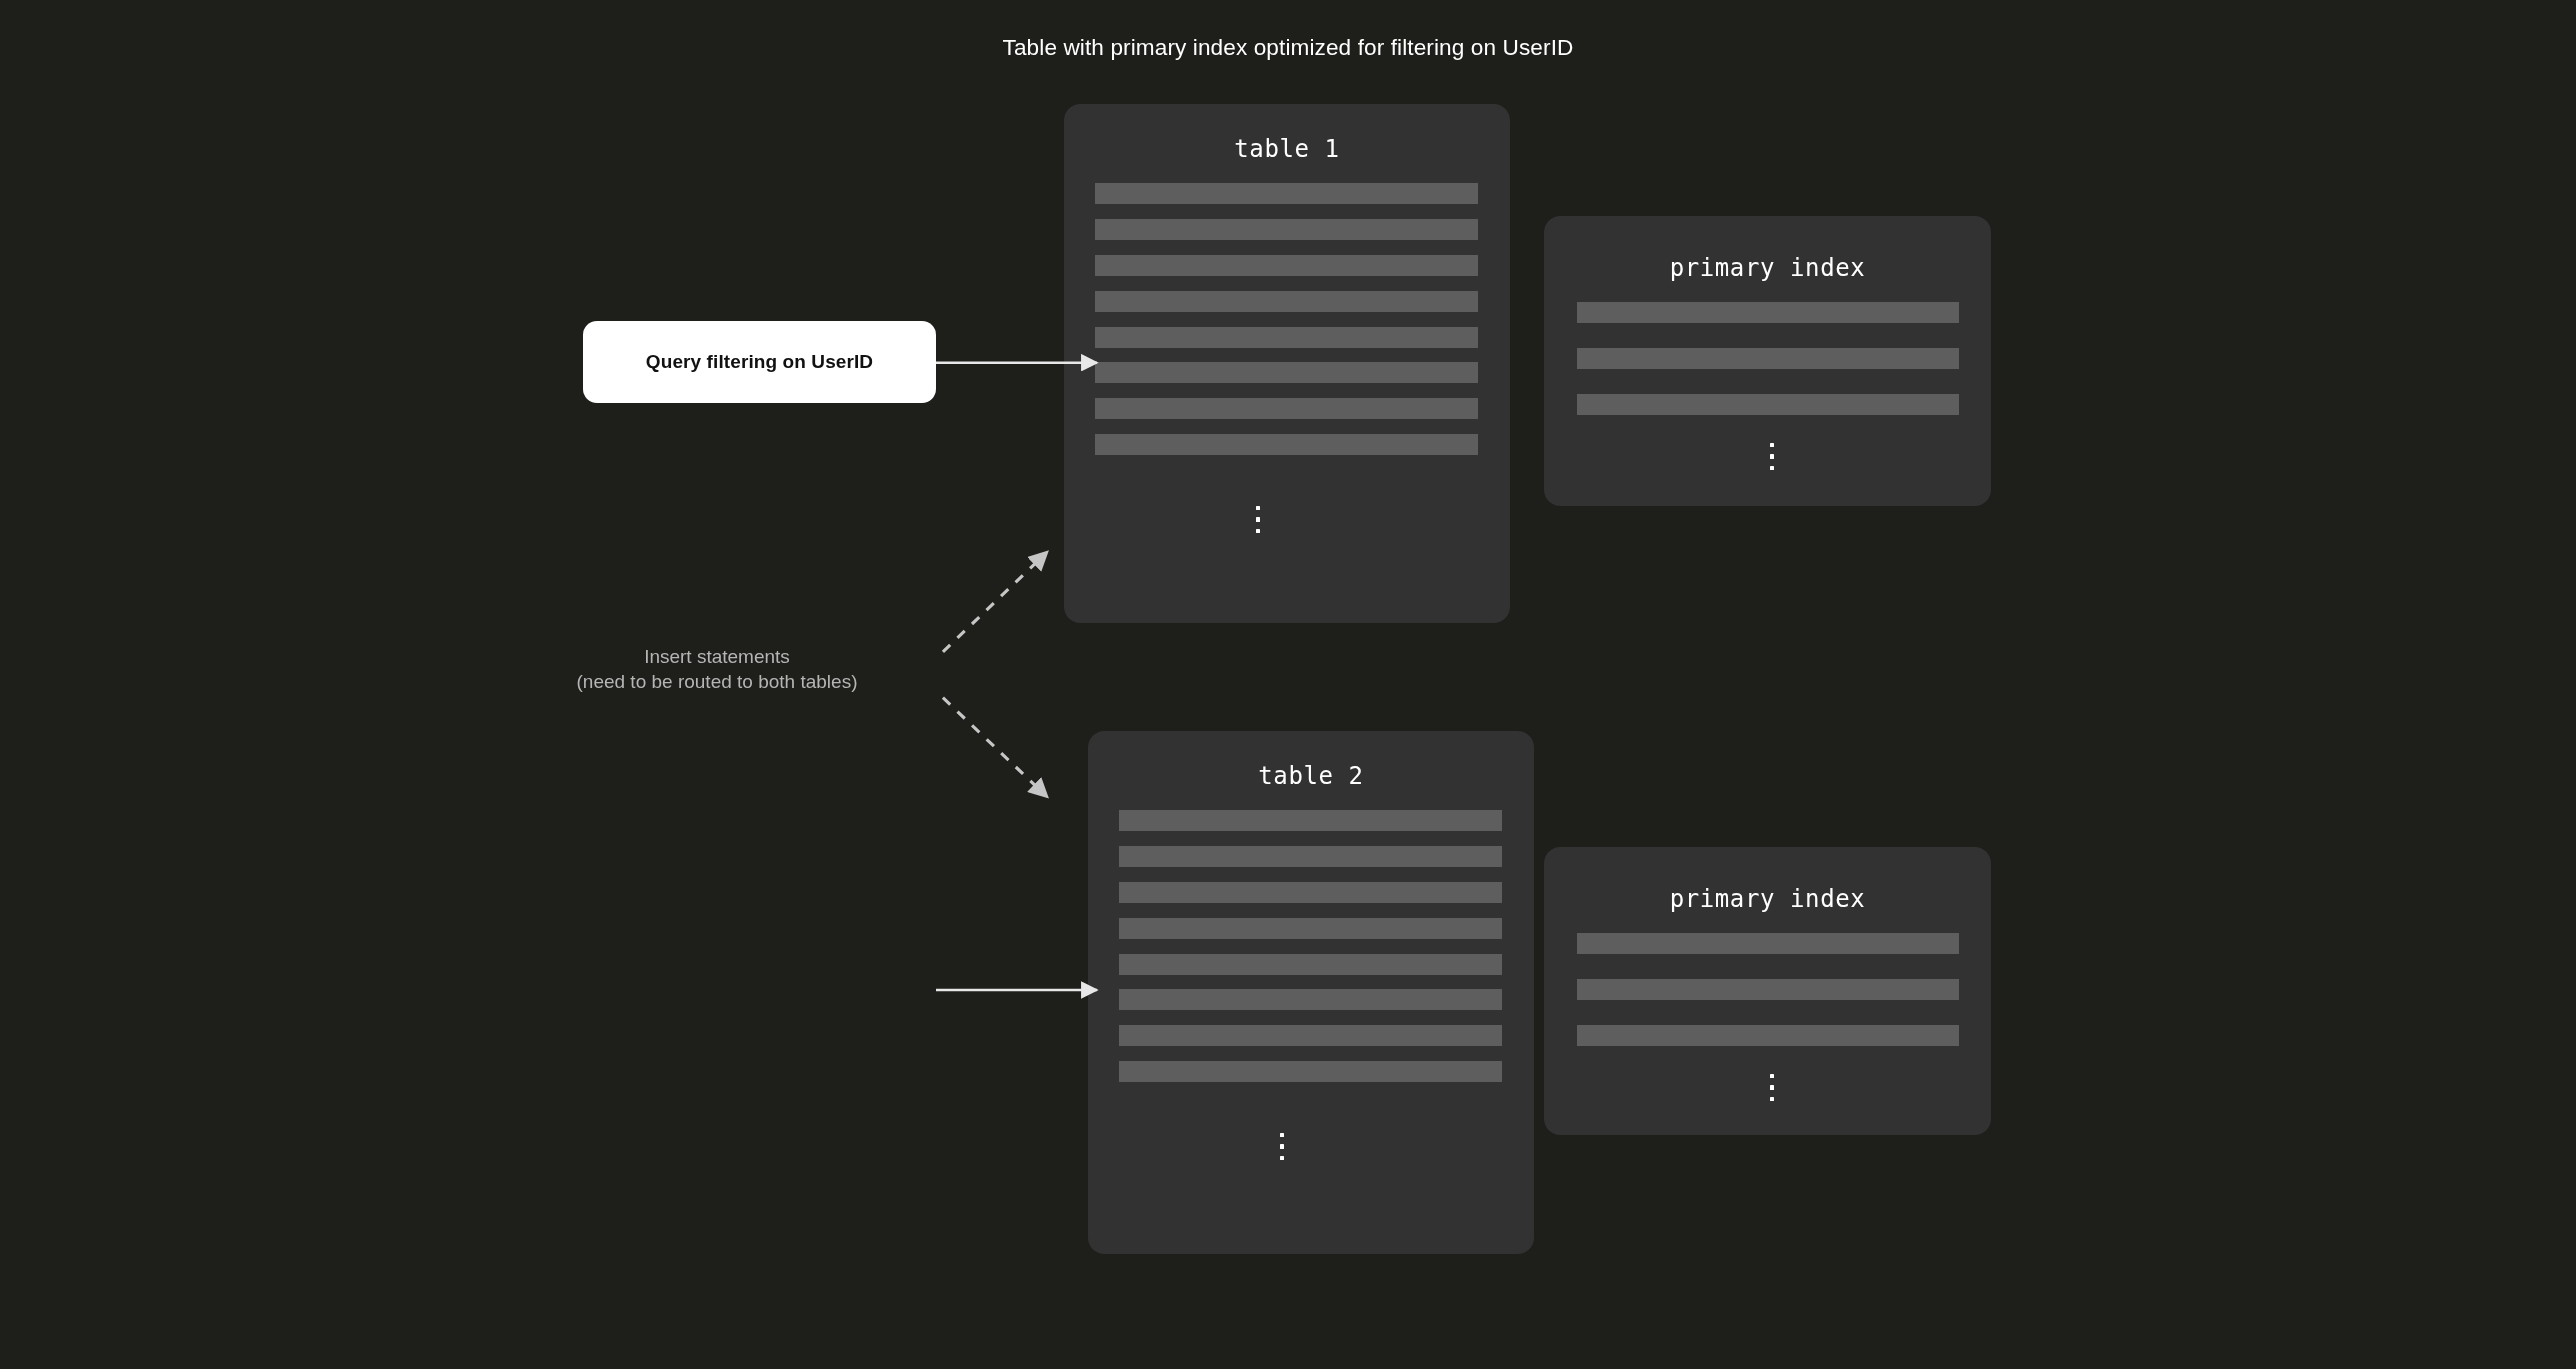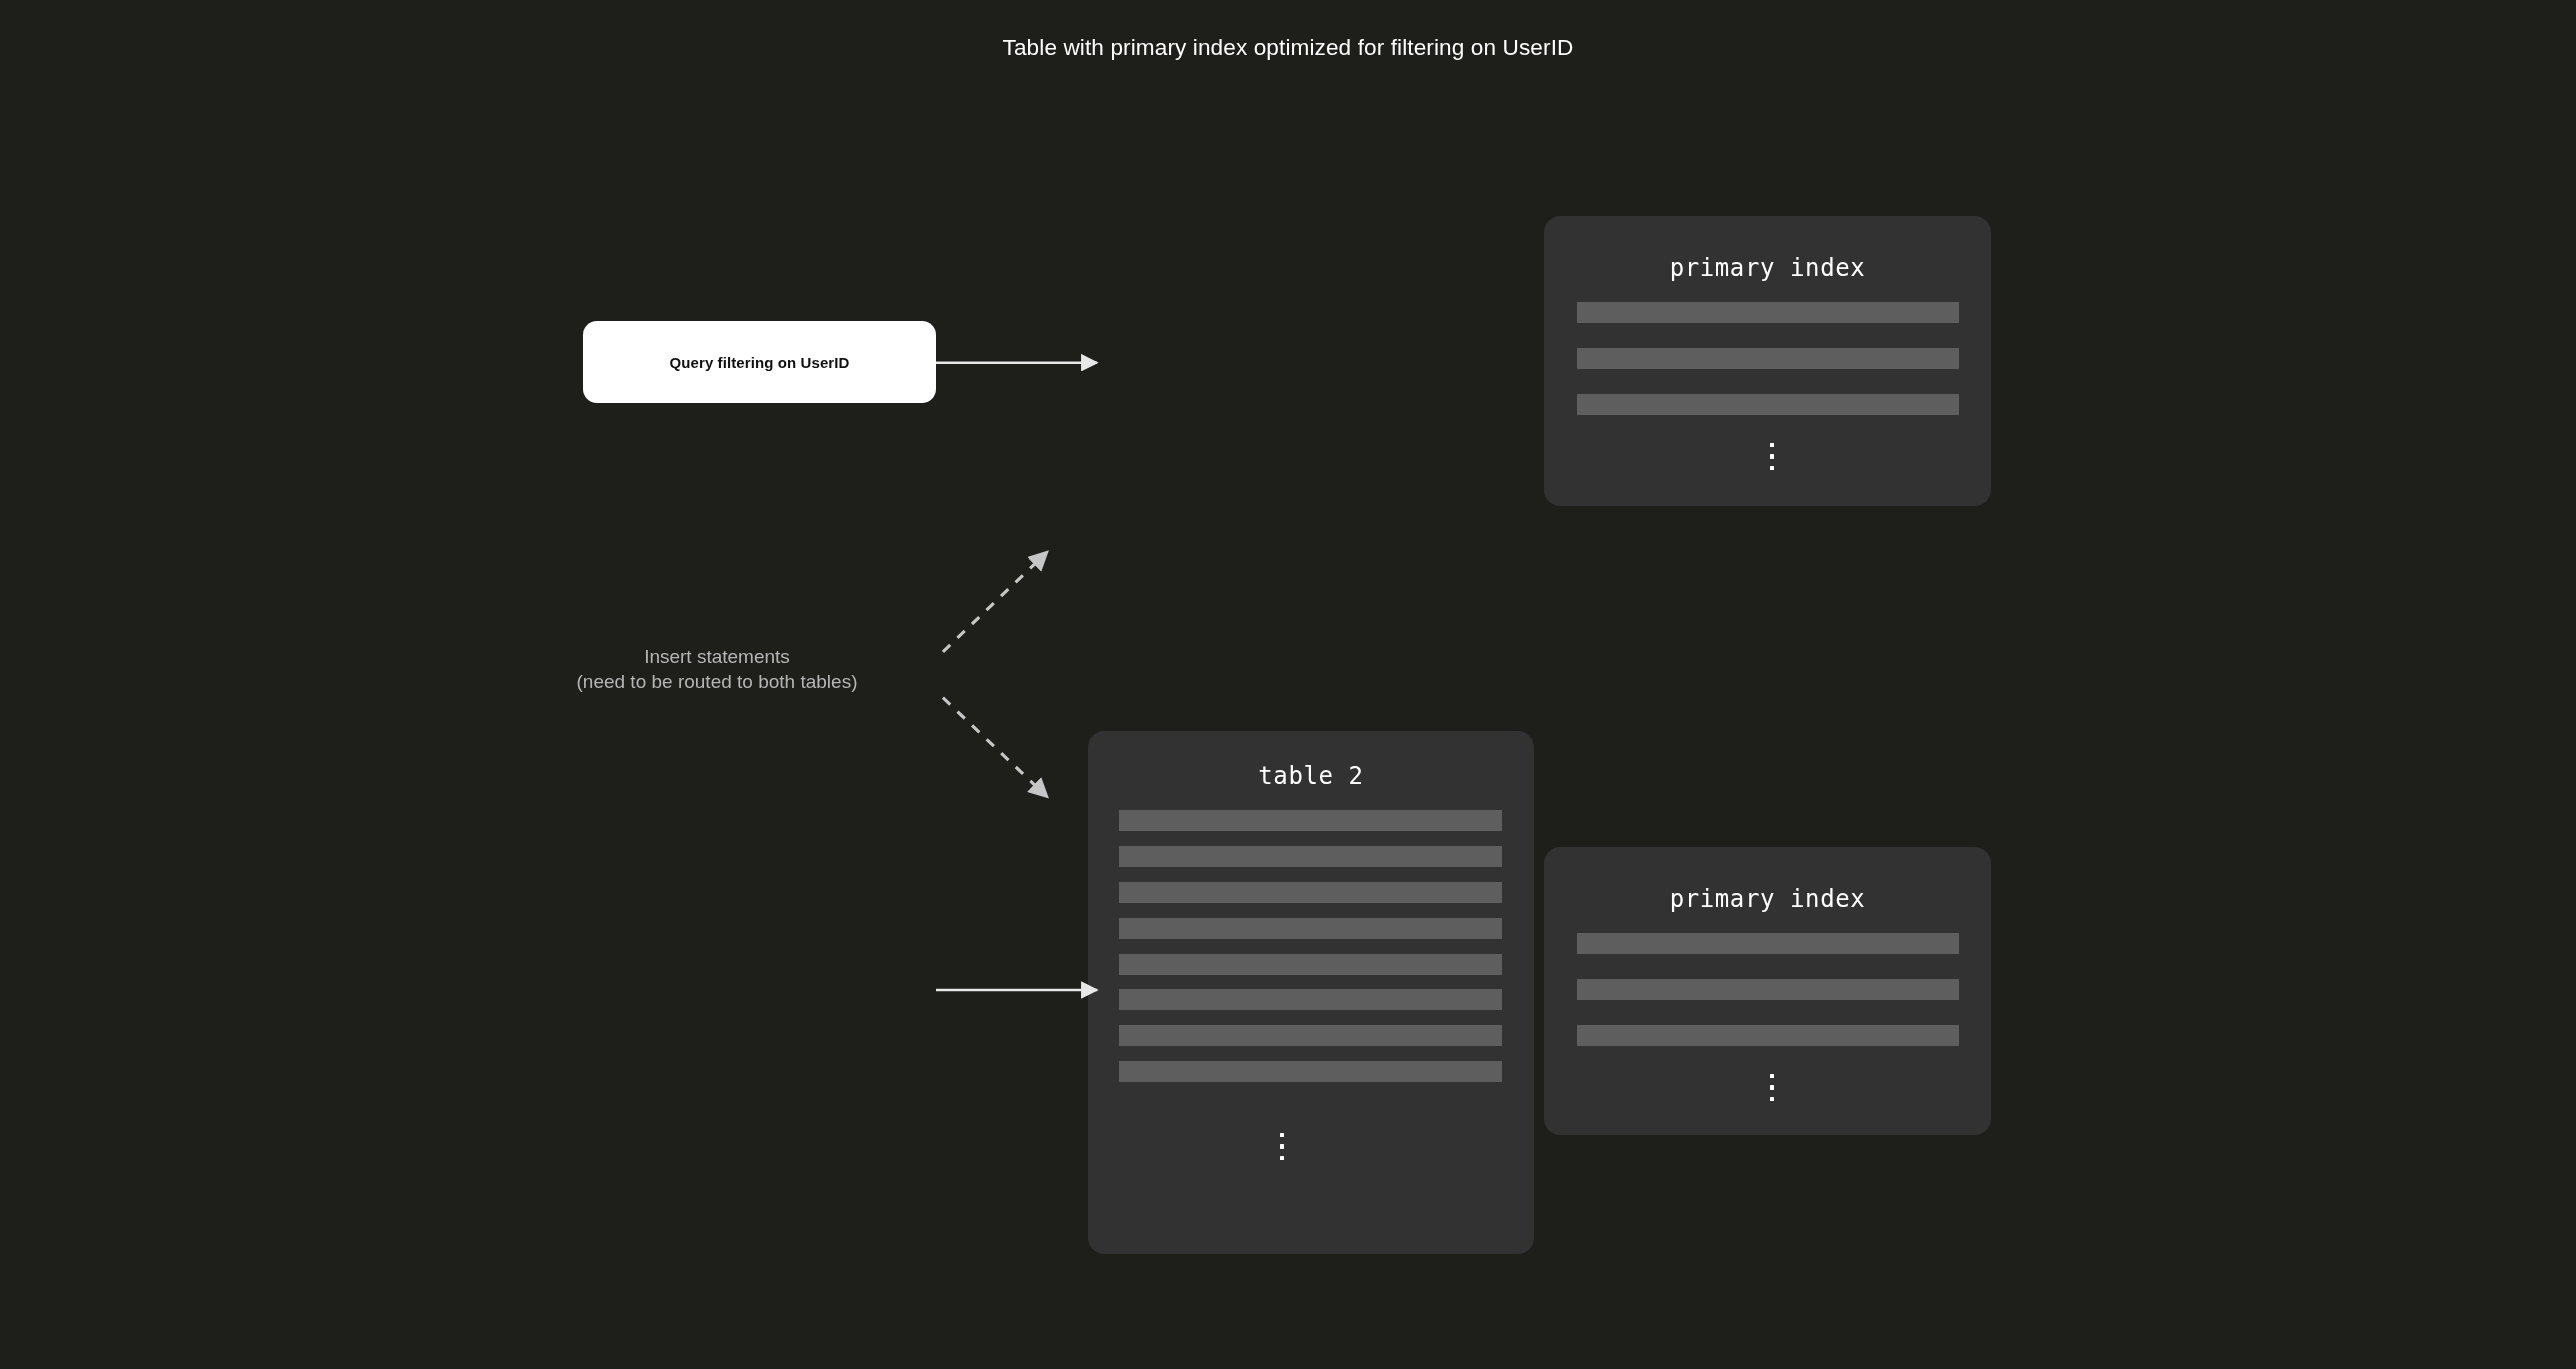--- a/index.html
+++ b/index.html
@@ -92,21 +92,21 @@
   .querybox {
     position: absolute;
     background: #ffffff;
     border-radius: 14px;
     display: flex;
     align-items: center;
     justify-content: center;
   }
   .querybox span {
     color: #111111;
-    font-size: 15px;
+    font-size: 19px;
     font-weight: bold;
     white-space: nowrap;
     letter-spacing: 0.1px;
     text-align: right;
   }
   #query1 { left: 583px; top: 321px;  width: 353px; height: 82px; }
   #query2 { left: 583px; top: 949px; width: 353px; height: 82px; }
 
   
   #insert-label {
@@ -131,20 +131,38 @@
   }
 </style>
 </head>
 <body>
 
 <div class="stage">
 
   <div class="caption" id="caption-top">Table with primary index optimized for filtering on UserID</div>
 
 
+  <div class="panel" id="table1">
+    <div class="panel-title">table 1</div>
+
+    <div class="rowbar" style="top:79px"></div>
+    <div class="rowbar" style="top:115px"></div>
+    <div class="rowbar" style="top:151px"></div>
+    <div class="rowbar" style="top:187px"></div>
+    <div class="rowbar" style="top:223px"></div>
+    <div class="rowbar" style="top:258px"></div>
+    <div class="rowbar" style="top:294px"></div>
+    <div class="rowbar" style="top:330px"></div>
+
+    <div class="vdots" style="left:192px; top:402px">
+      <i></i>
+        <i></i>
+        <i></i>
+    </div>
+  </div>
 
   <div class="panel" id="table2">
     <div class="panel-title">table 2</div>
 
     <div class="rowbar" style="top:79px"></div>
     <div class="rowbar" style="top:115px"></div>
     <div class="rowbar" style="top:151px"></div>
     <div class="rowbar" style="top:187px"></div>
     <div class="rowbar" style="top:223px"></div>
     <div class="rowbar" style="top:258px"></div>

